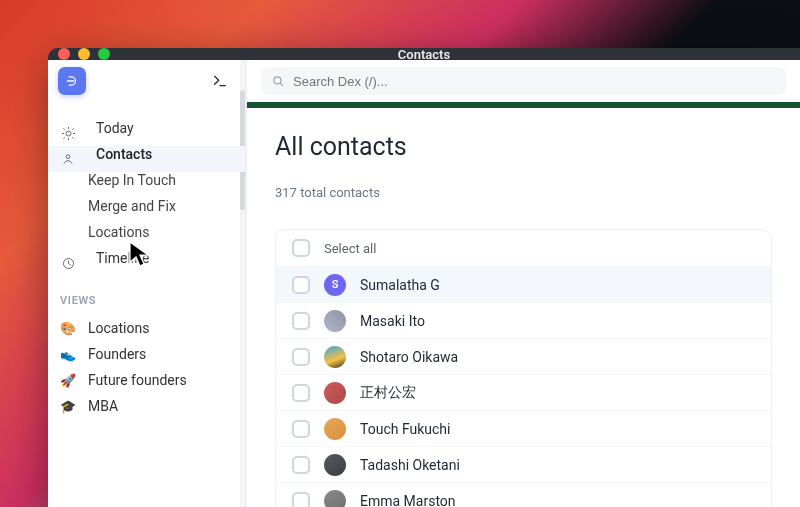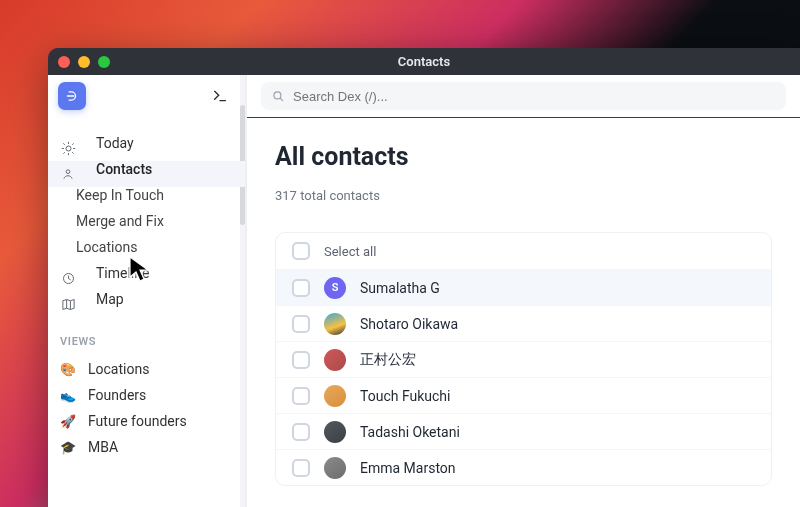--- a/index.html
+++ b/index.html
@@ -29,39 +29,39 @@
   .sb-scrollbar-thumb { position:absolute; top:30px; left:0; right:0; height:120px; background:#d6d8dd; border-radius:3px; }
 
   .sb-header { height: 42px; display:flex; align-items:center; padding: 0 10px 0 10px; position:relative; }
   .logo { width: 28px; height: 28px; border-radius: 7px; background:#5b78f0; display:flex; align-items:center; justify-content:center; color:#fff; font-size:14px; font-weight:700; box-shadow: 0 2px 6px rgba(91,120,240,.35); }
   .sb-header .cmd { position:absolute; right:10px; top:0; width:30px; height:42px; display:flex; align-items:center; justify-content:center; color:#2a2a2a; }
   .cmd svg { width:16px; height:16px; }
 
   .nav { padding: 18px 0 0 0; font-size:14px; color:#323232; }
   .nav-item { display:flex; height: 26px; padding: 0 12px; gap:20px; cursor:pointer; position:relative; }
   .nav-item.active { background:#f3f5fb; border-radius:0; }
-  .nav-item.sub { padding-left: 28px; color:#444; }
+  .nav-item.sub { padding-left: 40px; color:#444; }
   .nav-item .icon { width:16px; display:flex; align-items:center; justify-content:center; color:#646a73; }
   .nav-item.active .label { color:#232323; font-weight:500; }
   .nav-item .label { white-space:nowrap; }
 
   .views-header { font-size:11px; font-weight:600; letter-spacing:.06em; color:#9aa1ac; padding: 18px 12px 8px 12px; text-transform:uppercase; }
   .view-item { display:flex; align-items:center; gap:12px; height: 26px; padding: 0 12px; font-size:14px; color:#323232; cursor:pointer; }
   .view-item .emoji { width:16px; text-align:center; font-size:13px; }
 
   .main { flex:1; display:flex; flex-direction:column; position:relative; background:#f9fafb; }
   .main-border { border-left: 1px solid #edeef1; }
 
-  .searchbar-wrap { background:#fff; padding: 7px 14px; border-bottom: 1px solid #14532d; }
+  .searchbar-wrap { background:#fff; padding: 7px 14px; border-bottom: 6px solid #14532d; }
   .searchbar { height: 28px; background:#f5f6f8; border-radius: 8px; display:flex; align-items:center; gap:8px; padding: 0 10px; }
   .searchbar .sicon { color:#9aa0aa; width:14px; height:14px; }
   .searchbar .sinput { flex:1; border:0; background:transparent; font-size:13px; color:#9aa0aa; outline:none; }
 
   .main-body { flex:1; padding: 24px 28px 0 28px; overflow:hidden; background:#fff; }
-  .page-title { font-size:25px; font-weight:700; color:#1f2733; margin-bottom:17px; }
+  .page-title { font-size:25px; font-weight:400; color:#1f2733; margin-bottom:24px; }
   .page-sub { font-size:13px; color:#6e7681; margin-bottom: 12px; }
 
   .list-panel { border: 1px solid #eef0f3; border-radius:10px; overflow:hidden; padding-top:0;margin-top:29px; }
   .selectall { display:flex; align-items:center; gap:14px; height:36px; padding:0 16px; color:#5d6470; font-size:13px; }
   .chk { width:18px; height:18px; border:2px solid #cfd6e0; border-radius:5px; background:#fff; flex:none; }
   .row { display:flex; align-items:center; gap:14px; height:36px; padding:0 16px; font-size:14px; color:#1f2733; border-top:1px solid #f4f5f7; }
   .row.hover { background:#f4f7fb; }
   .avatar { width:22px; height:22px; border-radius:50%; flex:none; display:flex; align-items:center; justify-content:center; font-size:11px; font-weight:600; color:#fff; }
   .avatar.letter { background:#6e66f0; }
   .avatar.img { background:linear-gradient(45deg,#b0b8c8,#8b93a5); }
@@ -152,30 +152,20 @@
         </div>
         <div class="nav-item">
           <span class="icon">
             <svg viewBox="0 0 24 24" width="15" height="15" fill="none" stroke="currentColor" stroke-width="1.6">
                 <circle cx="12" cy="12" r="8"></circle>
                 <polyline points="12 8 12 12 15 14" stroke-linecap="round"></polyline>
               </svg>
           </span>
           <span class="label">Timeline</span>
         </div>
-        <div class="nav-item">
-          <span class="icon">
-            <svg viewBox="0 0 24 24" width="15" height="15" fill="none" stroke="currentColor" stroke-width="1.6" stroke-linejoin="round">
-                <polygon points="3 6 9 4 15 6 21 4 21 18 15 20 9 18 3 20"></polygon>
-                <line x1="9" y1="4" x2="9" y2="18"></line>
-                <line x1="15" y1="6" x2="15" y2="20"></line>
-              </svg>
-          </span>
-          <span class="label">Map</span>
-        </div>
 
         <div class="views-header">VIEWS</div>
         <div class="view-item">
           <span class="emoji">🎨</span>
           <span>Locations</span>
         </div>
         <div class="view-item">
           <span class="emoji">👟</span>
           <span>Founders</span>
         </div>
@@ -217,20 +207,25 @@
             <span>Select all</span>
           </div>
 
           <div class="row hover">
             <div class="chk"></div>
             <div class="avatar letter">S</div>
             <span class="row-name">Sumalatha G</span>
           </div>
           <div class="row">
             <div class="chk"></div>
+            <div class="avatar img"></div>
+            <span class="row-name">Masaki Ito</span>
+          </div>
+          <div class="row">
+            <div class="chk"></div>
             <div class="avatar img2"></div>
             <span class="row-name">Shotaro Oikawa</span>
           </div>
           <div class="row">
             <div class="chk"></div>
             <div class="avatar img3"></div>
             <span class="row-name">正村公宏</span>
           </div>
           <div class="row">
             <div class="chk"></div>

